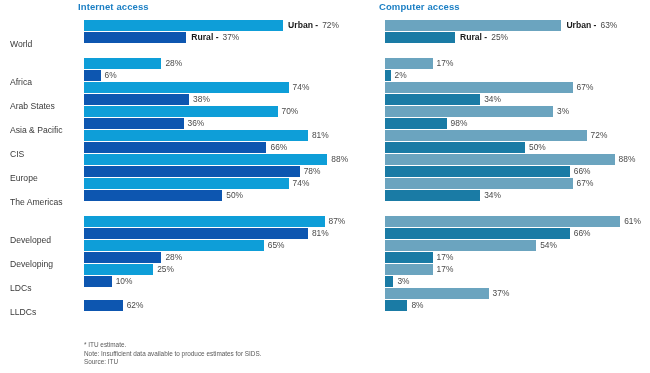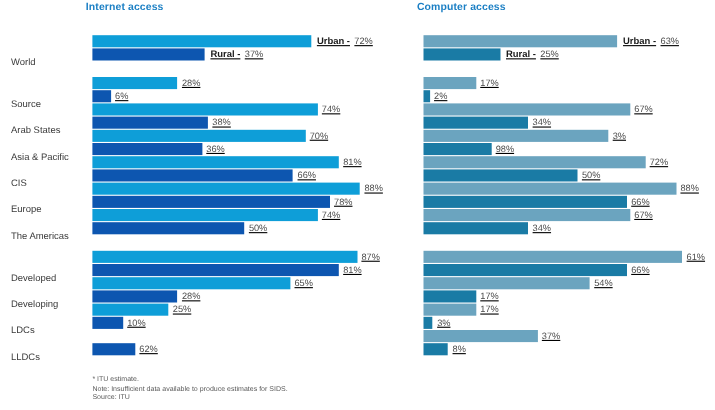--- a/index.html
+++ b/index.html
@@ -26,21 +26,21 @@
     position: relative;
     box-sizing: border-box;
   }
   .panel-left  { width: 370px; padding-left: 6px; }
   .panel-right { width: 280px; }
 
   .panel-title {
     font-size: 9.5px;
     font-weight: bold;
     letter-spacing: 0.1px;
-    height: 32px;
+    height: 20px;
     line-height: 14px;
     white-space: nowrap;
   }
   .panel-left .panel-title  { margin-left: 72px; color: #1b7fc4; }
   .panel-right .panel-title { margin-left: 9px;  color: #1b7fc4; }
 
   .group { position: relative; }
 
   .row {
     position: relative;
@@ -58,21 +58,20 @@
     white-space: nowrap;
   }
 
   
   .barline {
     position: absolute;
     height: 11px;
     display: flex;
     align-items: flex-end;
     white-space: nowrap;
-    text-decoration: underline;
   }
   .barline.top    { top: 0px; }
   .barline.bottom { top: 12px; }
 
   .panel-left  .barline { left: 78px; }
   .panel-right .barline { left: 15px; }
 
   .bar {
     height: 11px;
     flex: none;
@@ -125,21 +124,21 @@
           <span class="series-tag">Rural -</span>
           <span class="bar-value">37%</span>
         </div>
       </div>
     </div>
 
     <div class="gap-md"></div>
 
     <div class="group">
         <div class="row">
-          <div class="row-label">Source</div>
+          <div class="row-label">Africa</div>
           <div class="barline top">
             <div class="bar" style="width: 77.42px; background: rgb(14, 158, 216);"></div>
             <span class="bar-value">28%</span>
           </div>
           <div class="barline bottom">
             <div class="bar" style="width: 16.59px; background: rgb(13, 86, 176);"></div>
             <span class="bar-value">6%</span>
           </div>
         </div>
         <div class="row">

